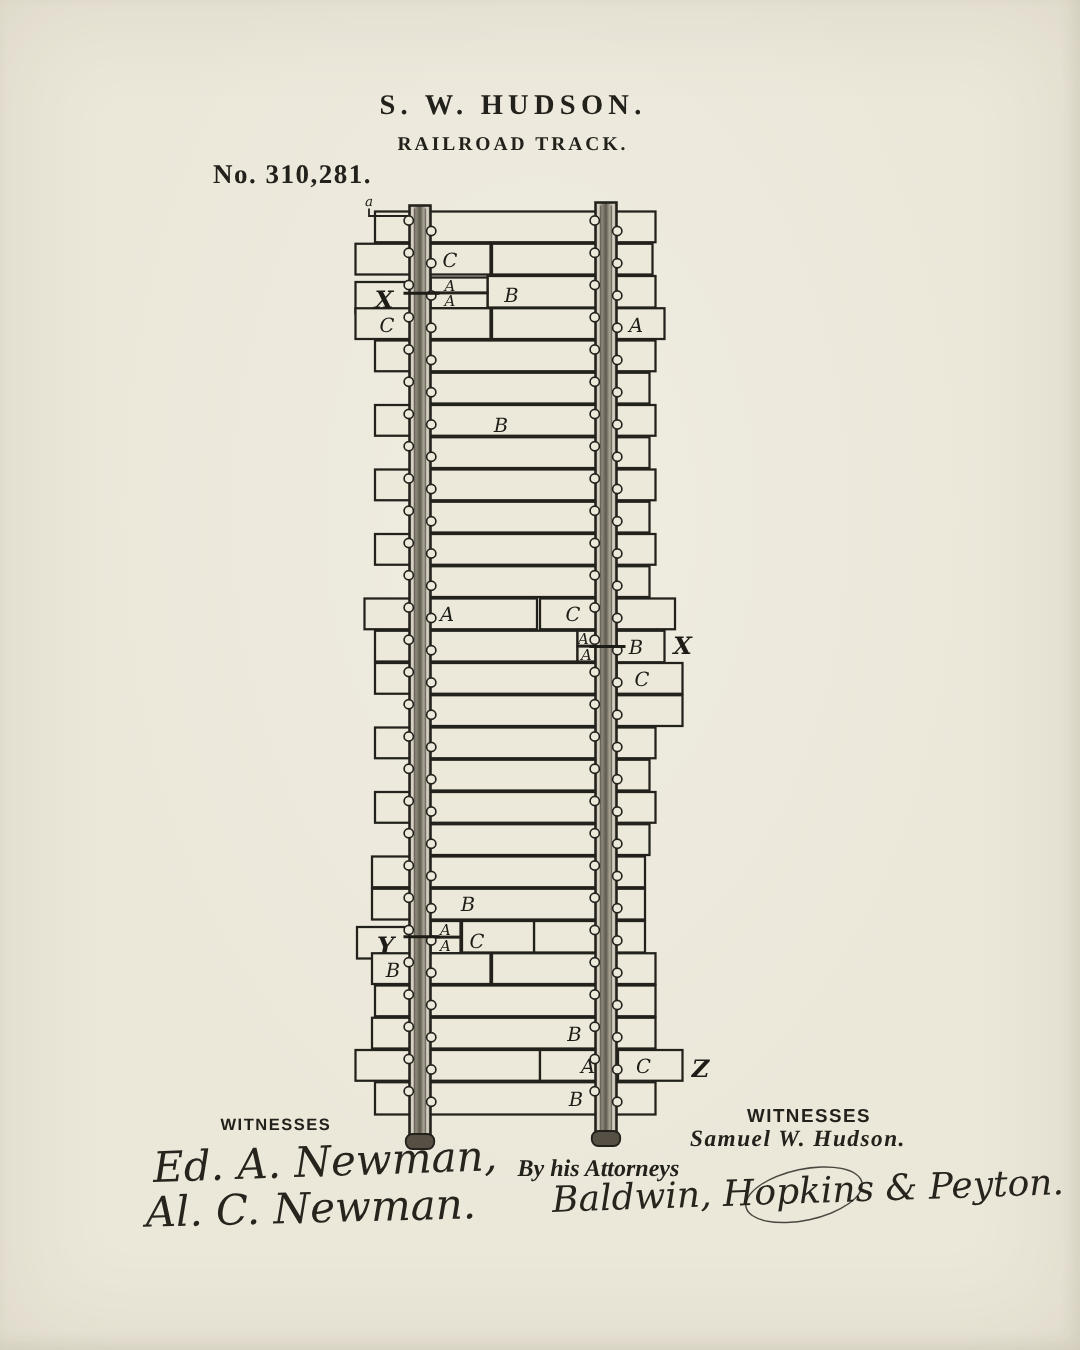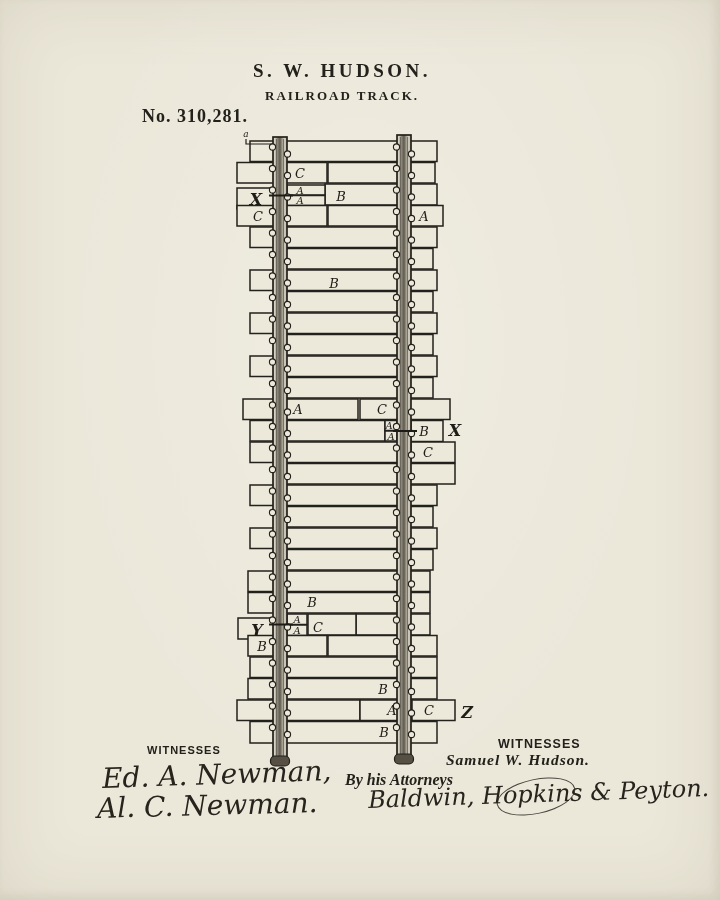--- a/index.html
+++ b/index.html
@@ -15,21 +15,21 @@
   .abs{position:absolute;}
   .serif-head{font-family:"Liberation Serif","DejaVu Serif",serif;font-weight:bold;}
   .gothic{font-family:"Liberation Sans","DejaVu Sans",sans-serif;font-weight:bold;}
   .script{font-family:"DejaVu Serif","Liberation Serif",serif;font-style:italic;color:#26241d;}
   #title-name{top:60px;left:0;width:684px;text-align:center;font-size:19px;letter-spacing:3.5px;}
   #title-sub{top:88px;left:0;width:684px;text-align:center;font-size:13px;letter-spacing:2px;}
   #patent-no{top:106px;left:142px;font-size:18px;letter-spacing:1px;}
   #patent-date{top:106px;left:383px;font-size:18px;letter-spacing:1px;}
   #witnesses-heading{top:744px;left:147px;font-size:11px;letter-spacing:1px;}
   #inventor-heading{top:737px;left:498px;font-size:12.5px;letter-spacing:1px;}
-  #inventor-name{top:751px;left:446px;font-size:15.5px;font-weight:bold;font-style:italic;letter-spacing:1px;font-family:"Liberation Serif","DejaVu Serif",serif;color:#23211c;}
+  #inventor-name{top:751px;left:460px;font-size:15.5px;font-weight:bold;font-style:italic;letter-spacing:1px;font-family:"Liberation Serif","DejaVu Serif",serif;color:#23211c;}
   #attorneys-line{top:771px;left:345px;font-size:16px;font-weight:bold;font-style:italic;font-family:"Liberation Serif","DejaVu Serif",serif;}
   .sig{white-space:nowrap;}
   #witness-sig-1{top:758px;left:102px;font-size:28px;transform:rotate(-2deg);}
   #witness-sig-2{top:789px;left:97px;font-size:28px;transform:rotate(-1.5deg);}
   #attorneys-sig{top:780px;left:368px;font-size:24px;transform:rotate(-2deg);}
   #signature-flourish{
     top:779px;left:496px;width:78px;height:33px;border:1.6px solid rgba(32,30,24,0.8);
     border-radius:50%;transform:rotate(-12deg);
   }
   svg text{font-family:"DejaVu Serif","Liberation Serif",serif;font-style:italic;fill:#1e1c17;}

